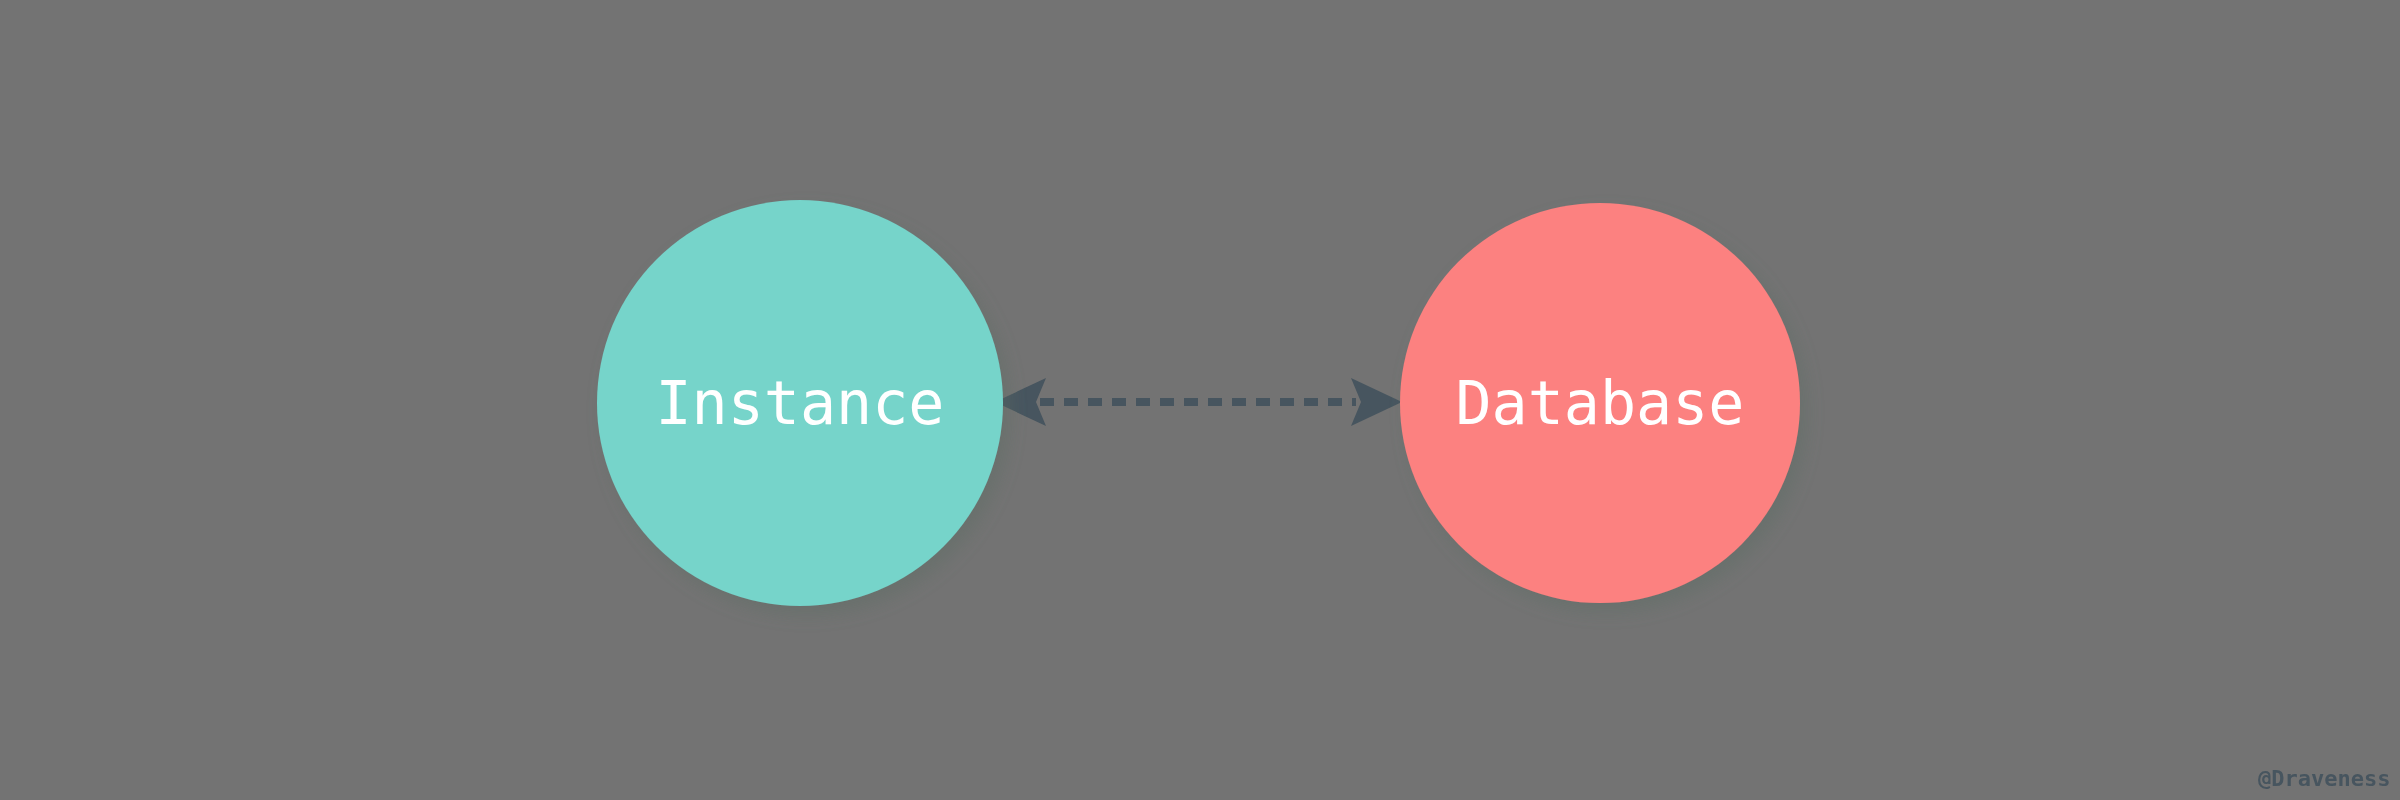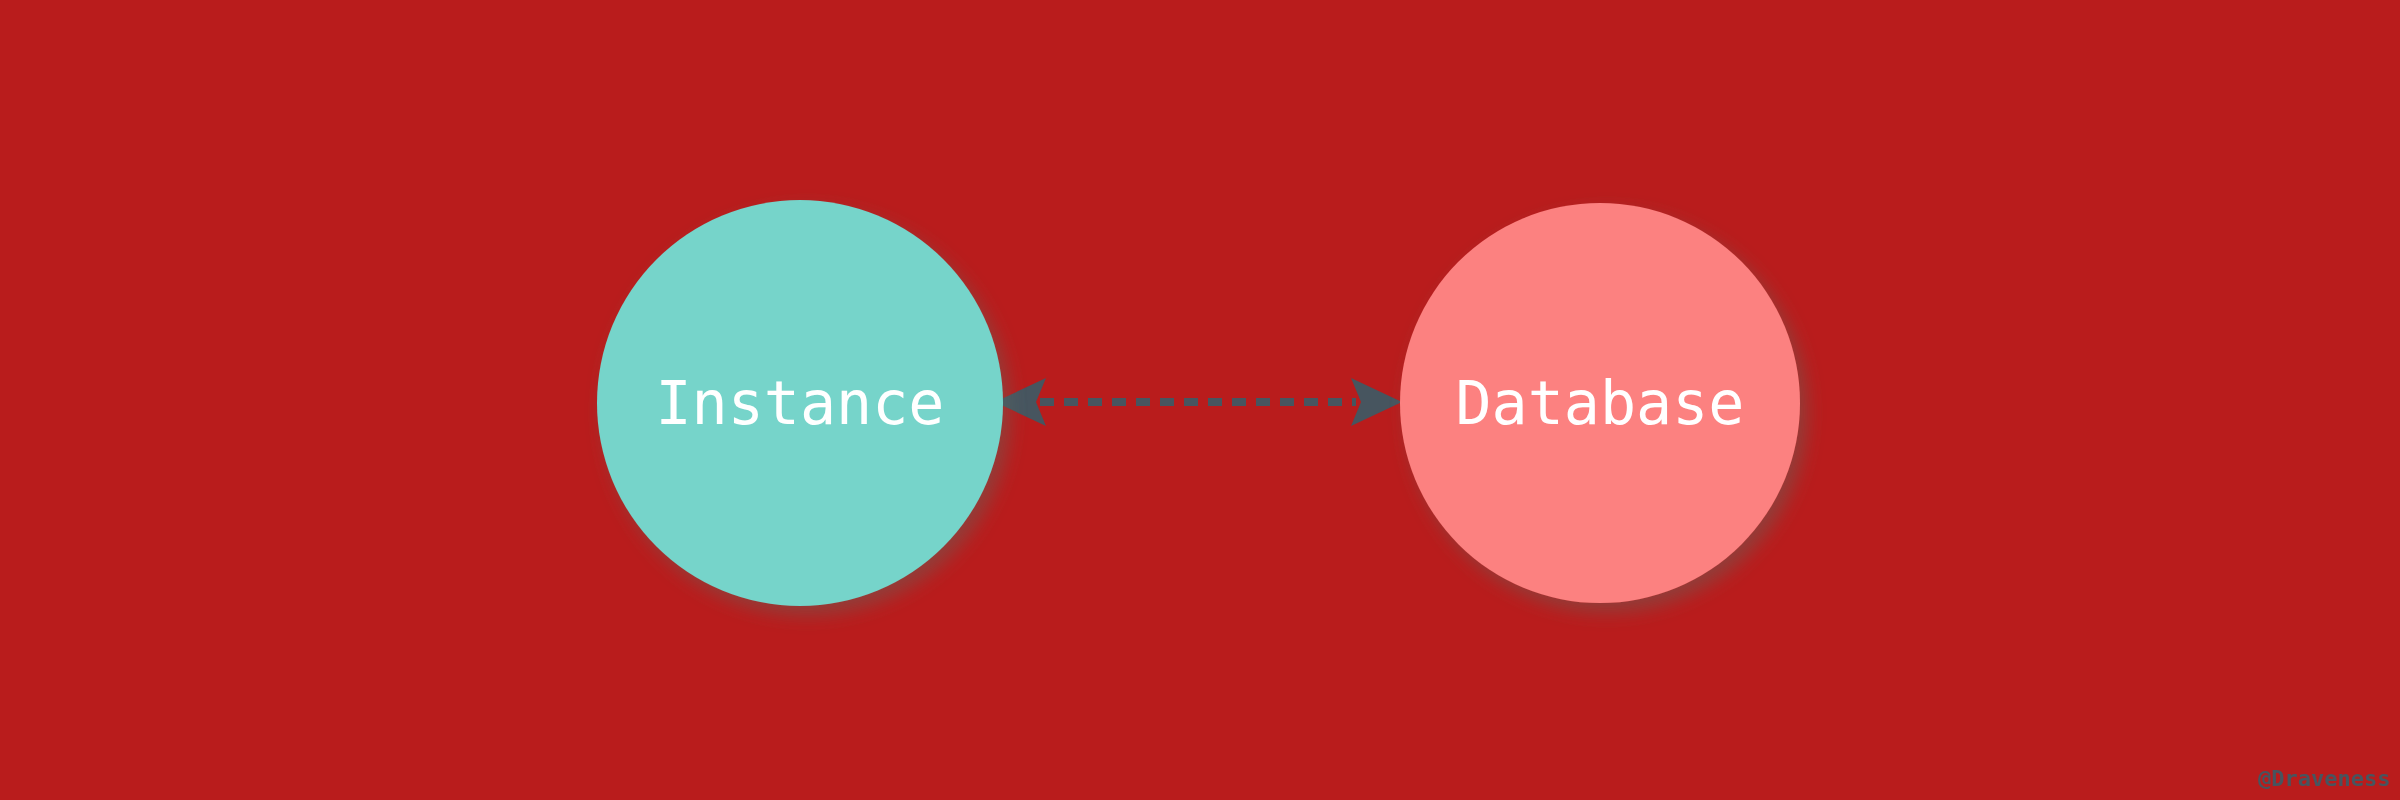--- a/index.html
+++ b/index.html
@@ -10,21 +10,21 @@
     width: 2400px;
     height: 800px;
     background: #f4fbf2;
     font-family: "DejaVu Sans Mono", monospace;
     overflow: hidden;
   }
   #canvas {
     position: relative;
     width: 2400px;
     height: 800px;
-    background: #b91c1c;
+    background: #737373;
   }
   .diagram-svg {
     position: absolute;
     left: 0;
     top: 0;
     width: 2400px;
     height: 800px;
     display: block;
   }
   .node-label {

